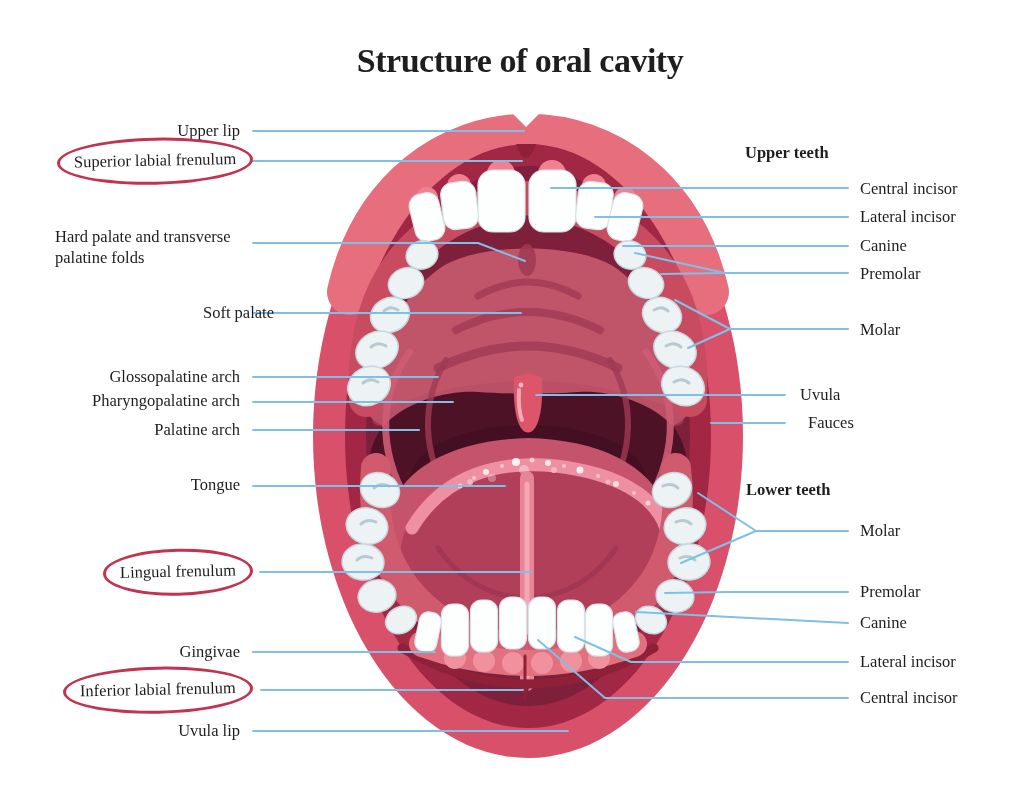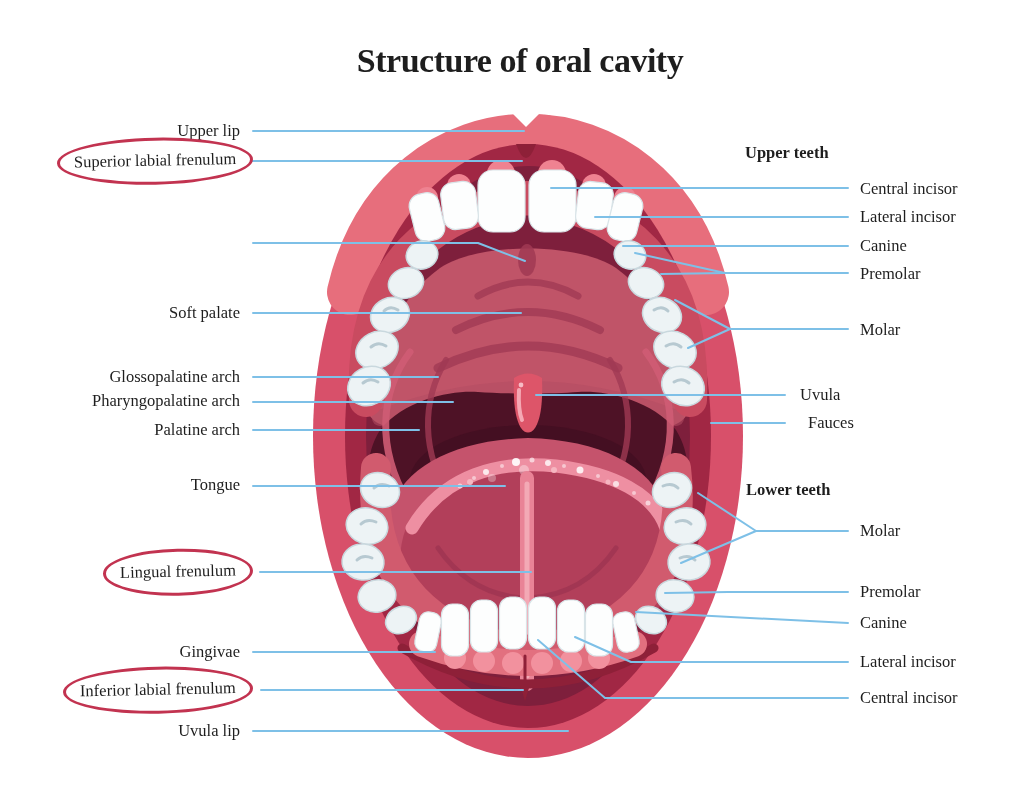--- a/index.html
+++ b/index.html
@@ -218,21 +218,22 @@
       <polyline class="leader" points="628,612 840,623"></polyline>
       <polyline class="leader" points="567,637 623,662 840,662"></polyline>
       <polyline class="leader" points="530,640 597,698 840,698"></polyline>
     </g>
   </svg>
 
   <div class="title">Structure of oral cavity</div>
 
   <div class="lbl right-align" style="right:792px;top:131px;">Upper lip</div>
   <div class="lbl circled" style="right:779px;top:161px;">Superior labial frenulum</div>
-  <div class="lbl right-align" style="right:792px;top:313px;">Soft palate</div>
+  <div class="lbl wrap" style="left:47px;top:248px;width:186px;">Hard palate and transverse palatine folds</div>
+  <div class="lbl right-align" style="right:758px;top:313px;">Soft palate</div>
   <div class="lbl right-align" style="right:792px;top:377px;">Glossopalatine arch</div>
   <div class="lbl right-align" style="right:792px;top:401px;">Pharyngopalatine arch</div>
   <div class="lbl right-align" style="right:792px;top:430px;">Palatine arch</div>
   <div class="lbl right-align" style="right:792px;top:485px;">Tongue</div>
   <div class="lbl circled" style="right:779px;top:572px;">Lingual frenulum</div>
   <div class="lbl right-align" style="right:792px;top:652px;">Gingivae</div>
   <div class="lbl circled" style="right:779px;top:690px;">Inferior labial frenulum</div>
   <div class="lbl right-align" style="right:792px;top:731px;">Uvula lip</div>
 
   <div class="lbl bold" style="left:737px;top:153px;">Upper teeth</div>

